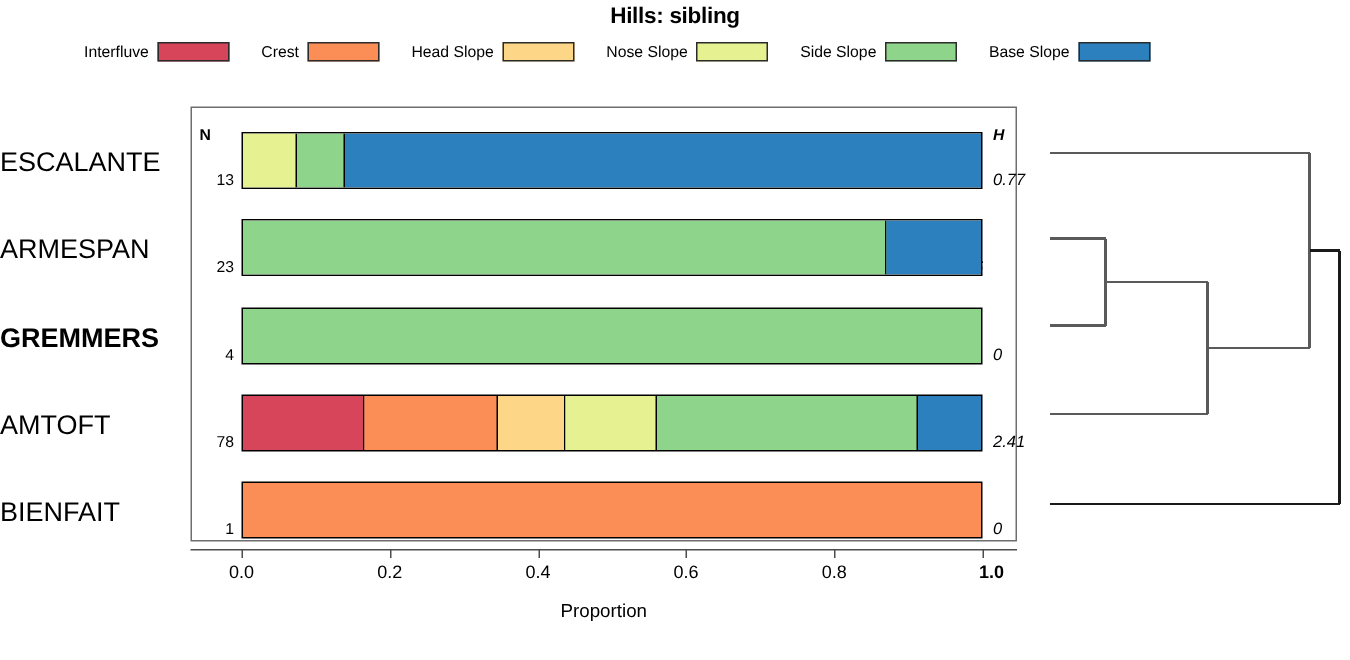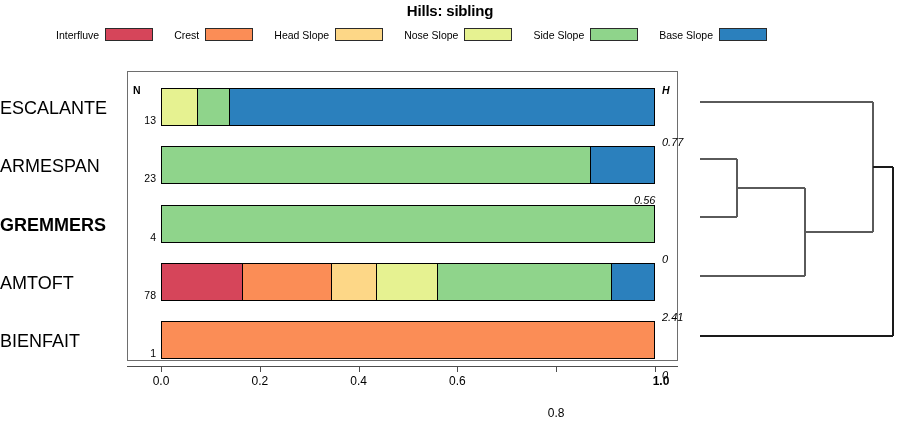--- a/index.html
+++ b/index.html
@@ -51,21 +51,21 @@
   
   .row-label{
     position:absolute;left:0;width:120px;text-align:left;
     font-size:18px;white-space:nowrap;
   }
   .row-label.bold{font-weight:bold;}
   .n-value{
     position:absolute;font-size:10.5px;text-align:right;width:26px;white-space:nowrap;
   }
   .h-value{
-    position:absolute;font-size:11px;font-style:italic;text-align:left;white-space:nowrap;margin-top:22px;
+    position:absolute;font-size:11px;font-style:italic;text-align:left;white-space:nowrap;
   }
   .col-head{
     position:absolute;font-size:10.5px;font-weight:bold;font-style:normal;white-space:nowrap;
   }
   .col-head.h{font-style:italic;}
 
   .bar{
     position:absolute;height:38px;
     border:1.6px solid #000;
     box-sizing:border-box;
@@ -168,24 +168,25 @@
   <div id="ticks-layer">
       <div class="tick" style="left: 161px;"></div>
       <div class="tick-label" style="left: 161px;">0.0</div>
       <div class="tick" style="left: 259.8px;"></div>
       <div class="tick-label" style="left: 259.8px;">0.2</div>
       <div class="tick" style="left: 358.6px;"></div>
       <div class="tick-label" style="left: 358.6px;">0.4</div>
       <div class="tick" style="left: 457.4px;"></div>
       <div class="tick-label" style="left: 457.4px;">0.6</div>
       <div class="tick" style="left: 556.2px;"></div>
-      <div class="tick-label" style="left: 556.2px; margin-top: 32px;">0.8</div>
+      <div class="tick-label" style="left: 556.2px;">0.8</div>
       <div class="tick" style="left: 655px;"></div>
       <div class="tick-label" style="left: 661px; font-weight: bold;">1.0</div>
     </div>
+  <div class="axis-title">Proportion</div>
 
   <div class="dendro">
     <svg width="214" height="290" viewBox="0 0 214 290">
       <g fill="none" stroke="#5a5a5a" stroke-width="1.6" shape-rendering="crispEdges">
 
         <path d="M14,88 L51,88"></path>
 
         <path d="M14,146 L51,146"></path>
 
         <path d="M51,88 L51,146"></path>

